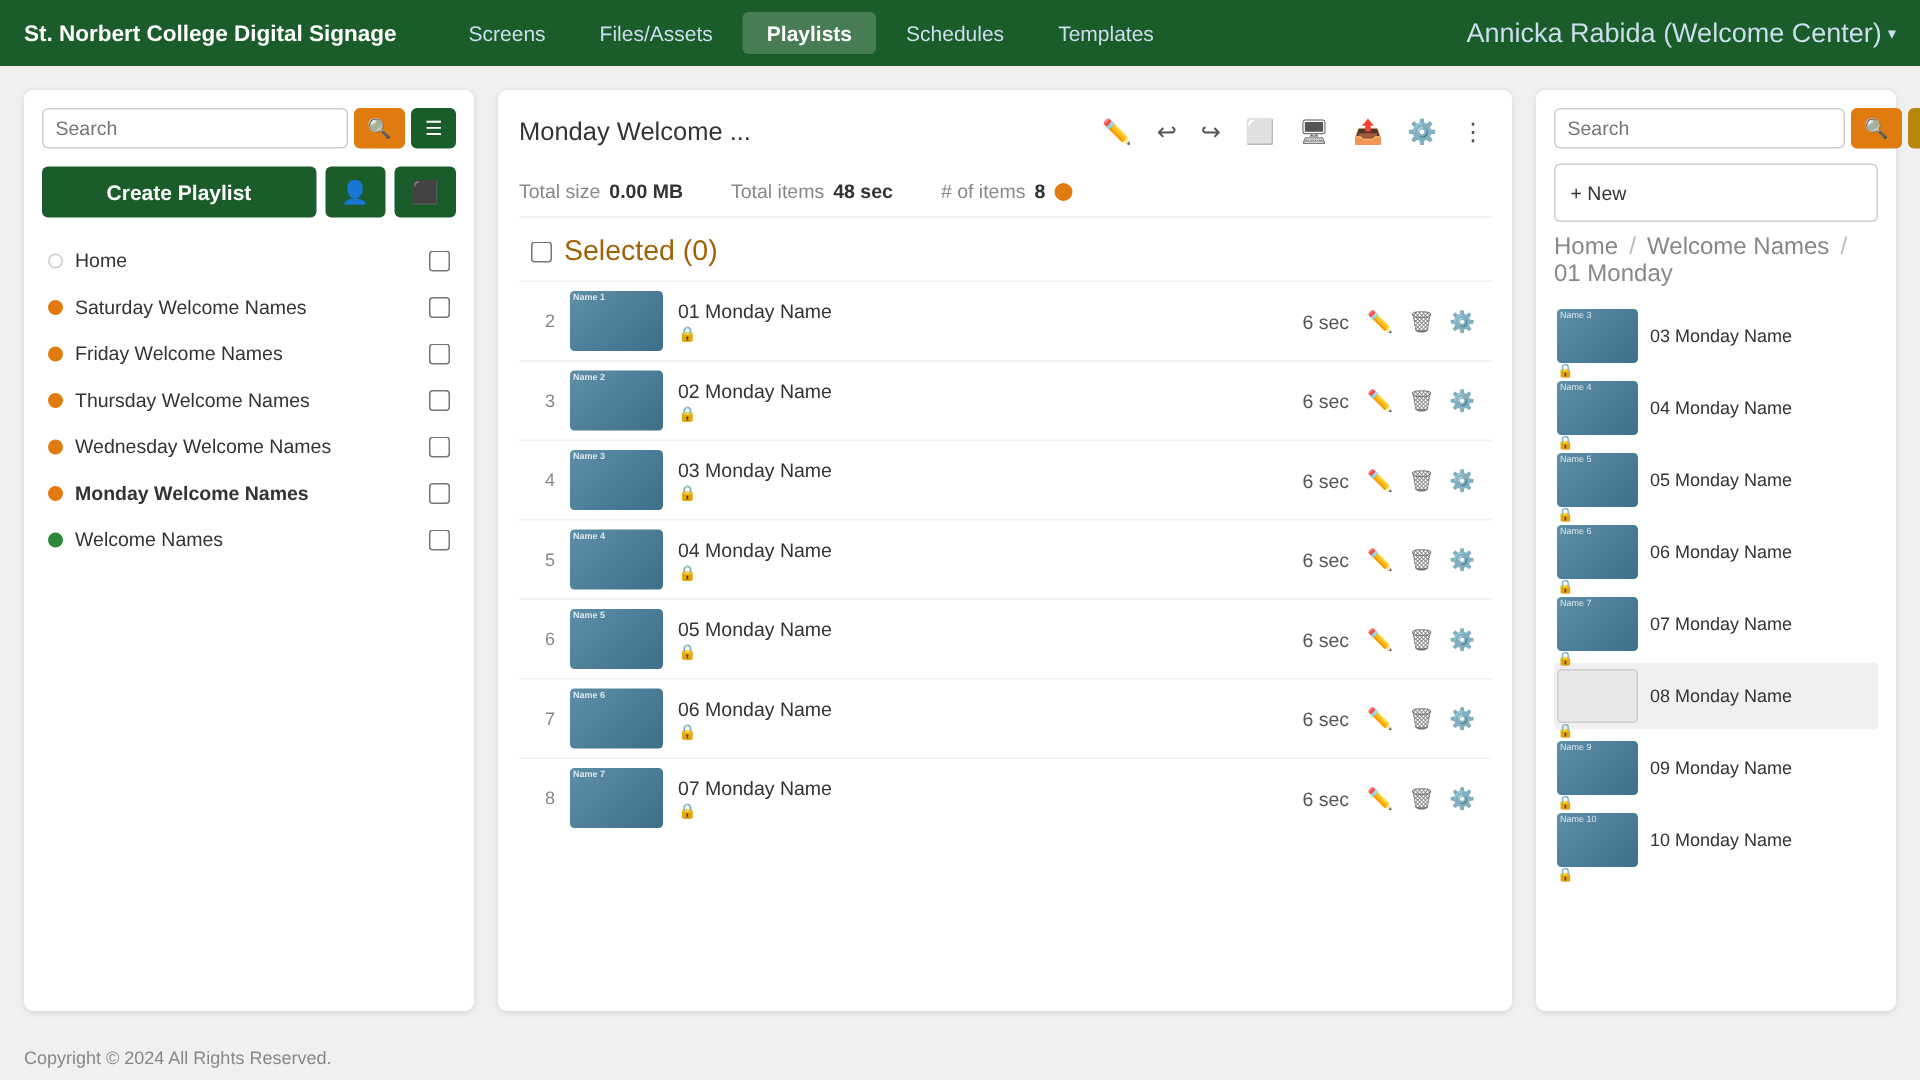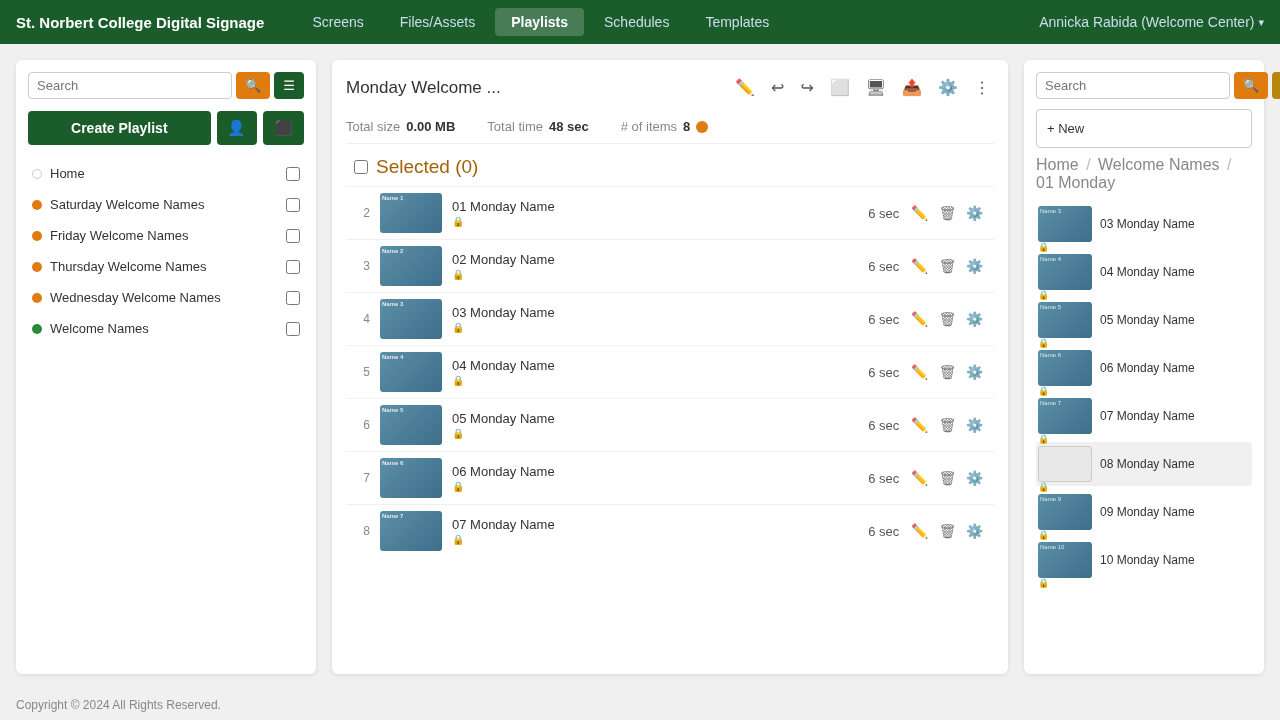--- a/index.html
+++ b/index.html
@@ -11,21 +11,21 @@
     }
     .topnav-brand {
       color: #fff; font-weight: bold; font-size: 15px; margin-right: 32px; white-space: nowrap;
     }
     .topnav-links { display: flex; gap: 4px; flex: 1; }
     .topnav-link {
       color: #cde; padding: 6px 16px; cursor: pointer; font-size: 14px; border-radius: 4px;
     }
     .topnav-link.active { background: rgba(255,255,255,0.2); color: #fff; font-weight: bold; }
     .topnav-user {
-      color: #cde; font-size: 14px; cursor: pointer; display: flex; align-items: center; gap: 4px;
+      color: #cde; font-size: 18px; cursor: pointer; display: flex; align-items: center; gap: 4px;
     }
     .topnav-user::after { content: '▾'; font-size: 11px; }
 
     
     .main-layout {
       display: flex; flex-direction: row; gap: 16px; padding: 16px; height: calc(720px - 44px - 30px);
     }
 
     
     .left-panel {
@@ -213,20 +213,25 @@
         <input type="checkbox" class="playlist-checkbox" style="">
       </div>
 
       <div class="playlist-item">
         <span class="dot dot-orange"></span>
         <span class="playlist-name">Wednesday Welcome Names</span>
         <input type="checkbox" class="playlist-checkbox" style="">
       </div>
 
 
+      <div class="playlist-item active">
+        <span class="dot dot-orange"></span>
+        <span class="playlist-name">Monday Welcome Names</span>
+        <input type="checkbox" class="playlist-checkbox" style="">
+      </div>
 
       <div class="playlist-item">
         <span class="dot dot-green"></span>
         <span class="playlist-name">Welcome Names</span>
         <input type="checkbox" class="playlist-checkbox" style="">
       </div>
     </div>
   </div>
 
   <div class="center-panel">
@@ -240,21 +245,21 @@
       <button class="center-icon-btn">📤</button>
       <button class="center-icon-btn">⚙️</button>
       <button class="center-icon-btn">⋮</button>
     </div>
     <div class="center-stats">
       <div class="stat-item">
         <span class="stat-label">Total size</span>
         <span class="stat-value">0.00 MB</span>
       </div>
       <div class="stat-item">
-        <span class="stat-label">Total time</span>
+        <span class="stat-label">Total items</span>
         <span class="stat-value">48 sec</span>
       </div>
       <div class="stat-item">
         <span class="stat-label"># of items</span>
         <span class="stat-value">8</span>
         <span class="stat-dot"></span>
       </div>
     </div>
     <div class="items-table">
       <div class="items-header">

